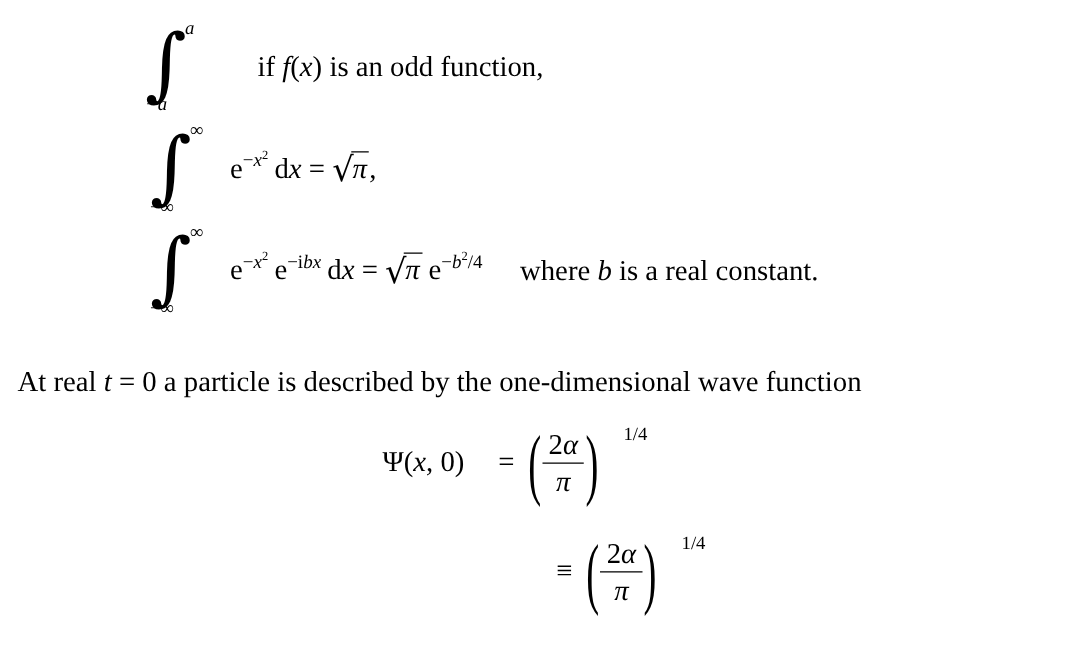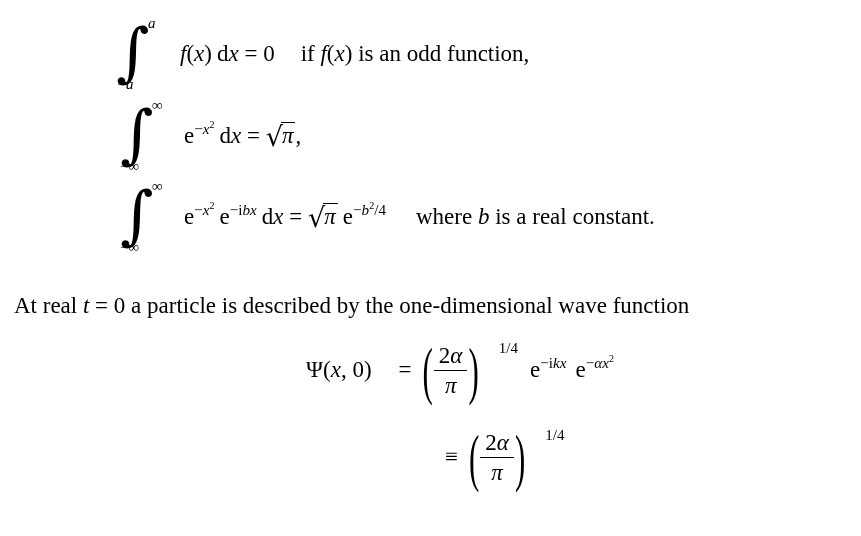--- a/index.html
+++ b/index.html
@@ -72,21 +72,20 @@
 <body>
 
 <div class="page">
 
   <div class="eqrow" id="eq1">
     <span class="int-wrap">
       <span class="int-glyph">∫</span>
       <span class="int-up it">a</span>
       <span class="int-lo it">−a</span>
     </span>
-    <span class="cluster"><span class="it">f</span><span>(</span><span class="it">x</span><span>)</span><span class="dx">d</span><span class="it">x</span><span> = 0</span></span>
     <span class="gx" style="width:26px"></span>
     <span class="cluster"><span>if </span><span class="it">f</span><span>(</span><span class="it">x</span><span>)</span><span> is an odd function,</span></span>
   </div>
 
   <div class="eqrow" id="eq2">
     <span class="int-wrap">
       <span class="int-glyph">∫</span>
       <span class="int-up">∞</span>
       <span class="int-lo">−∞</span>
     </span>
@@ -115,21 +114,20 @@
       <span class="bigp">(</span>
       <span class="frac">
         <span class="fnum"><span>2</span><span class="it">α</span></span>
         <span class="fbar"></span>
         <span class="fden"><span class="it">π</span></span>
       </span>
       <span class="bigp">)</span>
       <span class="pow">1/4</span>
     </span>
     <span class="gx" style="width:12px"></span>
-    <span class="cluster"><span>e</span><sup><span>−</span><span>i</span><span class="it">k</span><span class="it">x</span></sup><span class="msl">e</span><sup><span>−</span><span class="it">α</span><span class="it">x</span><sup><span>2</span></sup></sup></span>
   </div>
 
   <div class="eqrow" id="eq5">
     <span class="cluster"><span>≡</span></span>
     <span class="gx" style="width:10px"></span>
     <span class="pgroup">
       <span class="bigp">(</span>
       <span class="frac">
         <span class="fnum"><span>2</span><span class="it">α</span></span>
         <span class="fbar"></span>

